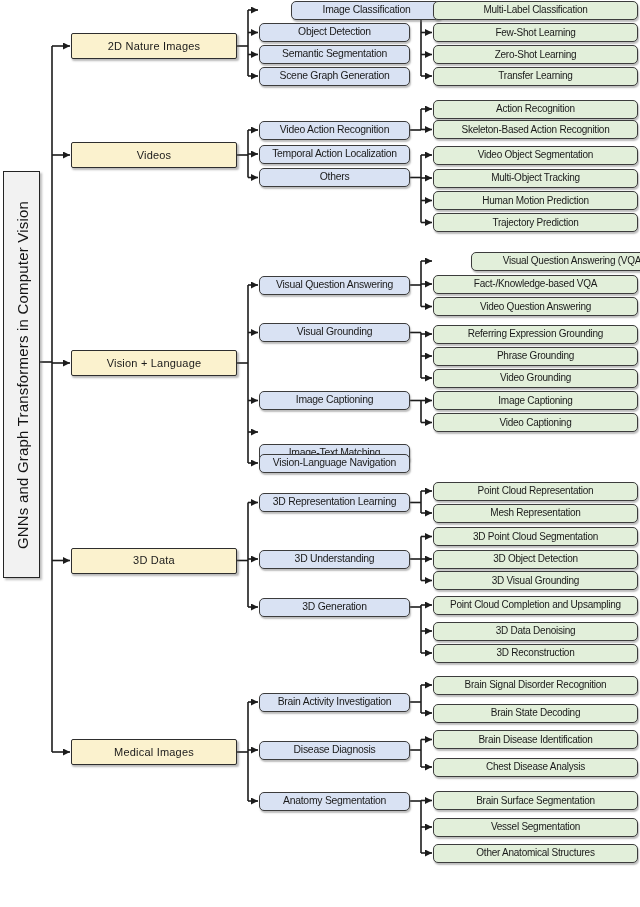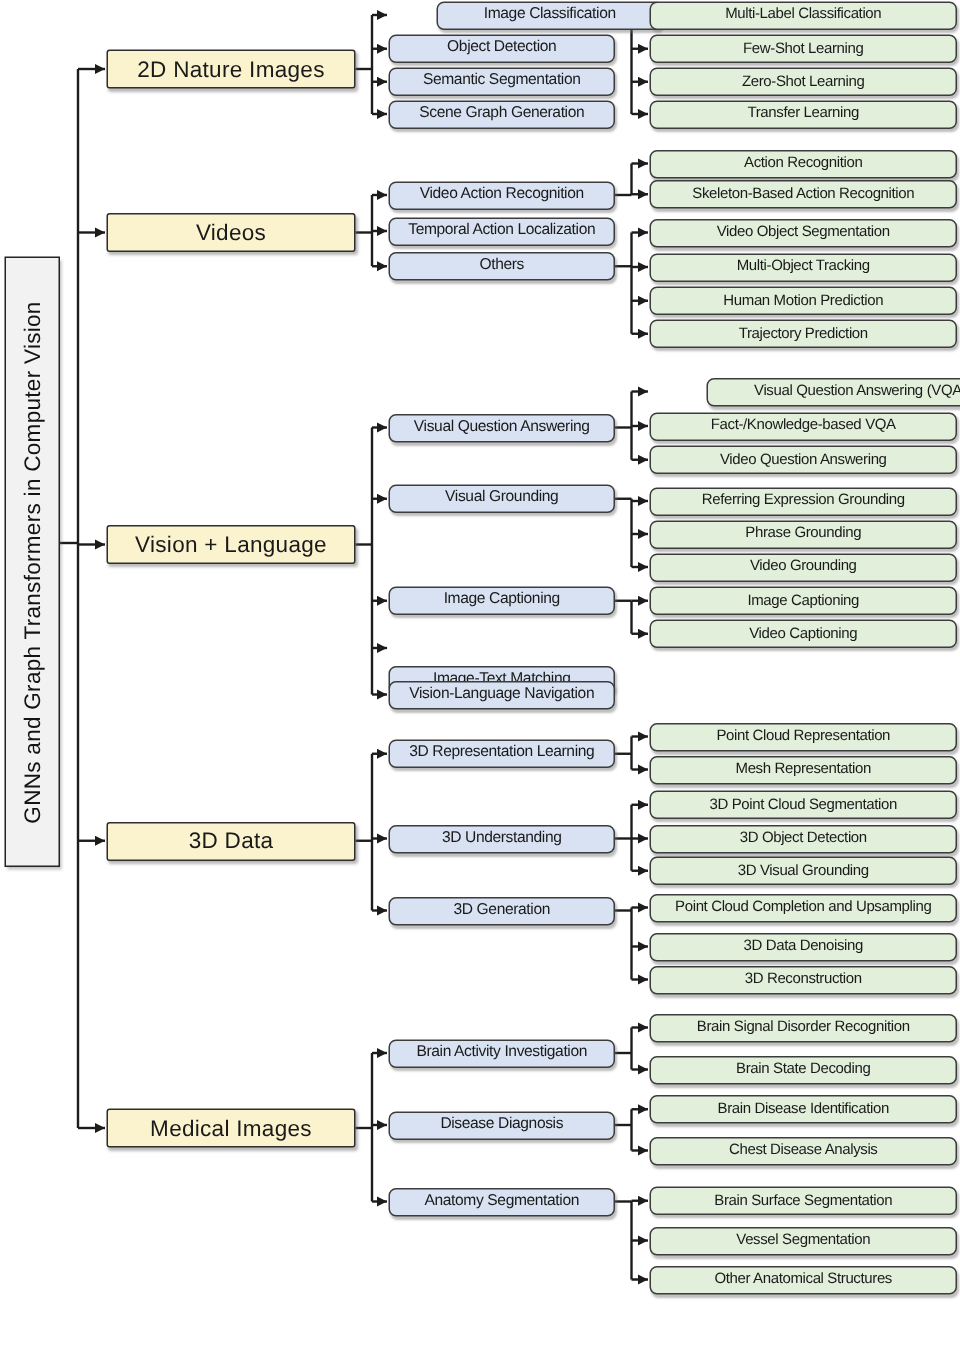--- a/index.html
+++ b/index.html
@@ -9,21 +9,21 @@
   }
   #wires { position:absolute; left:0; top:0; }
   .node {
     position:absolute; box-sizing:border-box;
     display:flex; align-items:center; justify-content:center;
     text-align:center; white-space:nowrap; color:#1a1a1a; line-height:1;
   }
   .category-node {
     background:var(--cat-fill,#FBF2CE);
     border:1.4px solid #2e2e2e; border-radius:2px;
-    font-size:15px; letter-spacing:.2px;
+    font-size:11px; letter-spacing:.2px;
     box-shadow:1.5px 2px 2px rgba(100,100,100,.45);
   }
   .subcategory-node {
     background:var(--sub-fill,#D9E2F3);
     border:1.3px solid #3c3c3c; border-radius:5px;
     font-size:10.4px; letter-spacing:-.25px;
     box-shadow:1px 2px 1.5px rgba(110,110,110,.45);
   }
   .leaf-node {
     background:var(--leaf-fill,#E2EFDA);

